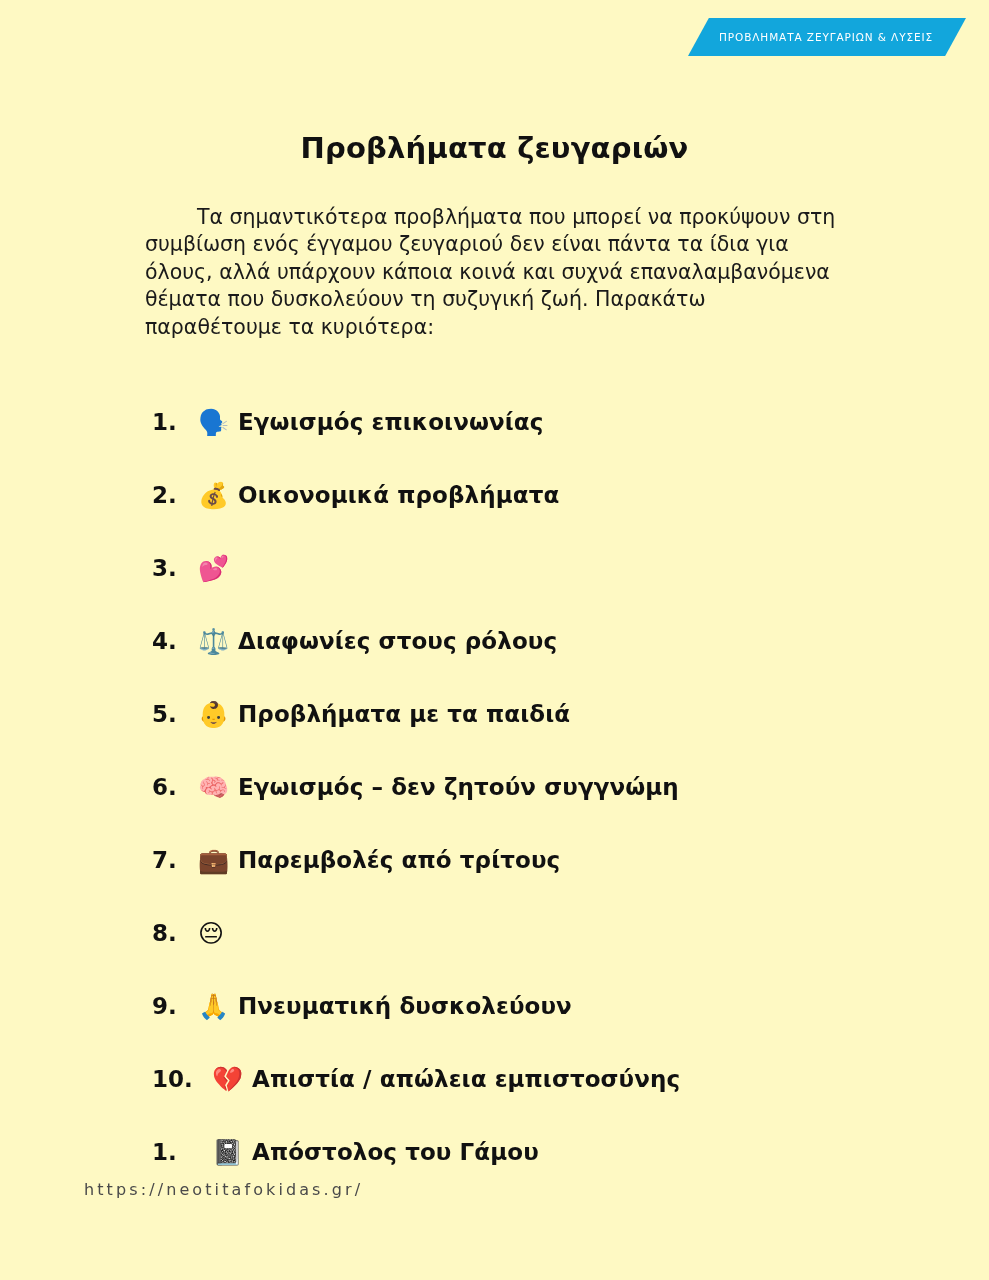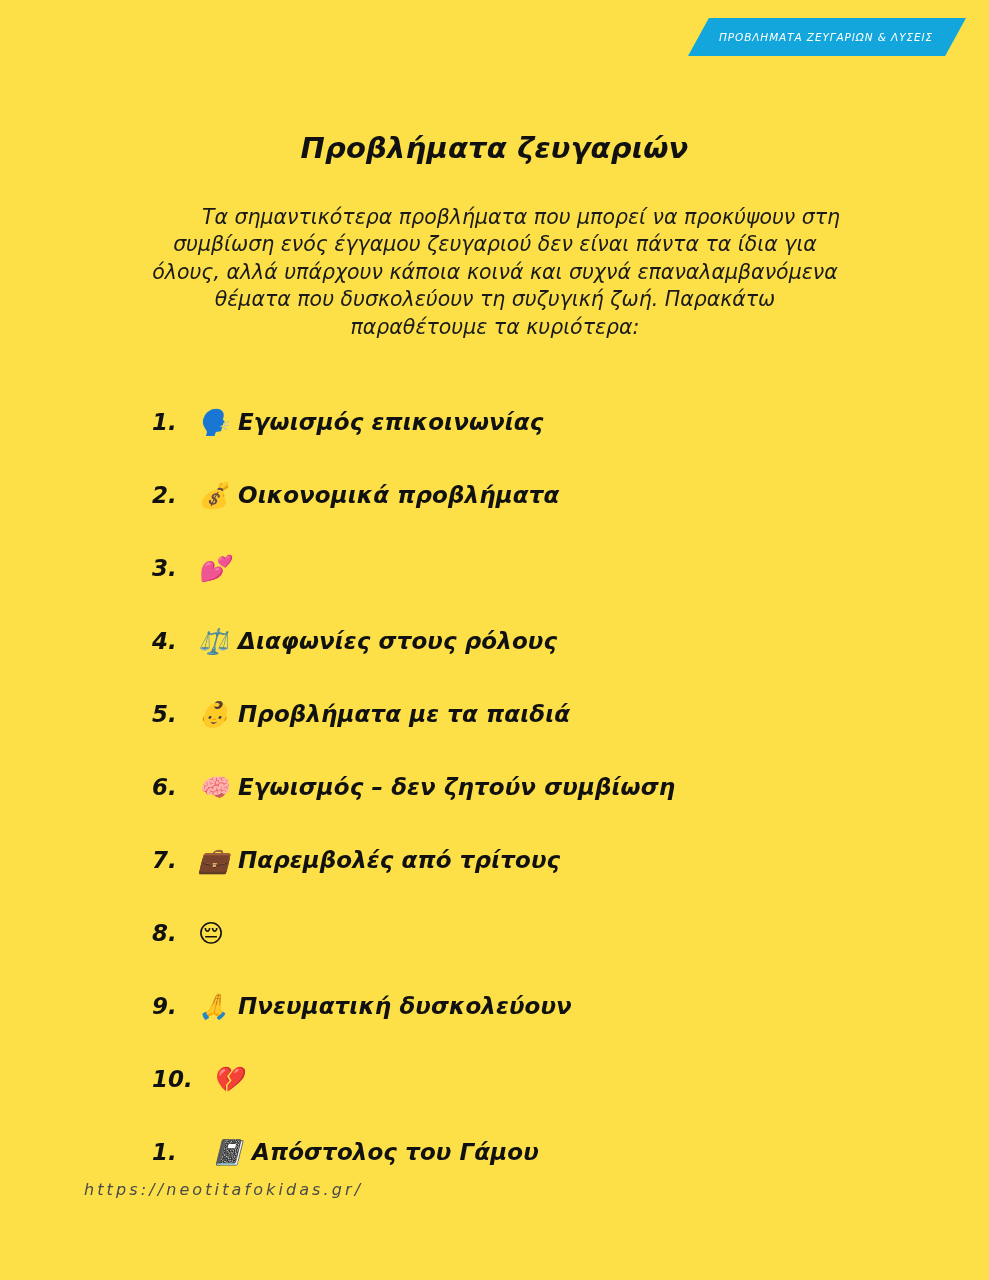--- a/index.html
+++ b/index.html
@@ -14,22 +14,21 @@
     position: relative;
     overflow: hidden;
     font-family: "DejaVu Sans", "Liberation Sans", sans-serif;
     color: #111111;
     -webkit-font-smoothing: antialiased;
   }
 
   .page {
     position: absolute;
     inset: 0;
-    background: #fde047;
-    font-style: italic;
+    background: #fef9c3;
   }
 
   
   .banner {
     position: absolute;
     top: 18px;
     left: 688px;
     width: 278px;
     height: 38px;
     background: #12a6dc;
@@ -65,21 +64,21 @@
   
   .intro {
     position: absolute;
     top: 183px;
     left: 145px;
     width: 700px;
     font-size: 20.5px;
     line-height: 27.5px;
     text-indent: 52px;
     color: #1a1a1a;
-    text-align: center;
+    text-align: left;
   }
 
   
   .list {
     position: absolute;
     top: 386px;
     left: 0;
     width: 989px;
   }
   .list-item {
@@ -171,21 +170,21 @@
 
     <div class="list-item">
       <span class="item-number">5.</span>
       <span class="item-emoji">👶</span>
       <span class="item-label">Προβλήματα με τα παιδιά</span>
     </div>
 
     <div class="list-item">
       <span class="item-number">6.</span>
       <span class="item-emoji">🧠</span>
-      <span class="item-label">Εγωισμός – δεν ζητούν συμβίωση</span>
+      <span class="item-label">Εγωισμός – δεν ζητούν συγγνώμη</span>
     </div>
 
     <div class="list-item">
       <span class="item-number">7.</span>
       <span class="item-emoji">💼</span>
       <span class="item-label">Παρεμβολές από τρίτους</span>
     </div>
 
     <div class="list-item">
       <span class="item-number">8.</span>
@@ -194,20 +193,21 @@
 
     <div class="list-item">
       <span class="item-number">9.</span>
       <span class="item-emoji">🙏</span>
       <span class="item-label">Πνευματική δυσκολεύουν</span>
     </div>
 
     <div class="list-item">
       <span class="item-number wide">10.</span>
       <span class="item-emoji">💔</span>
+      <span class="item-label">Απιστία / απώλεια εμπιστοσύνης</span>
     </div>
 
     <div class="list-item">
       <span class="item-number wide">1.</span>
       <span class="item-emoji">📓</span>
       <span class="item-label">Απόστολος του Γάμου</span>
     </div>
 
   </div>
 

